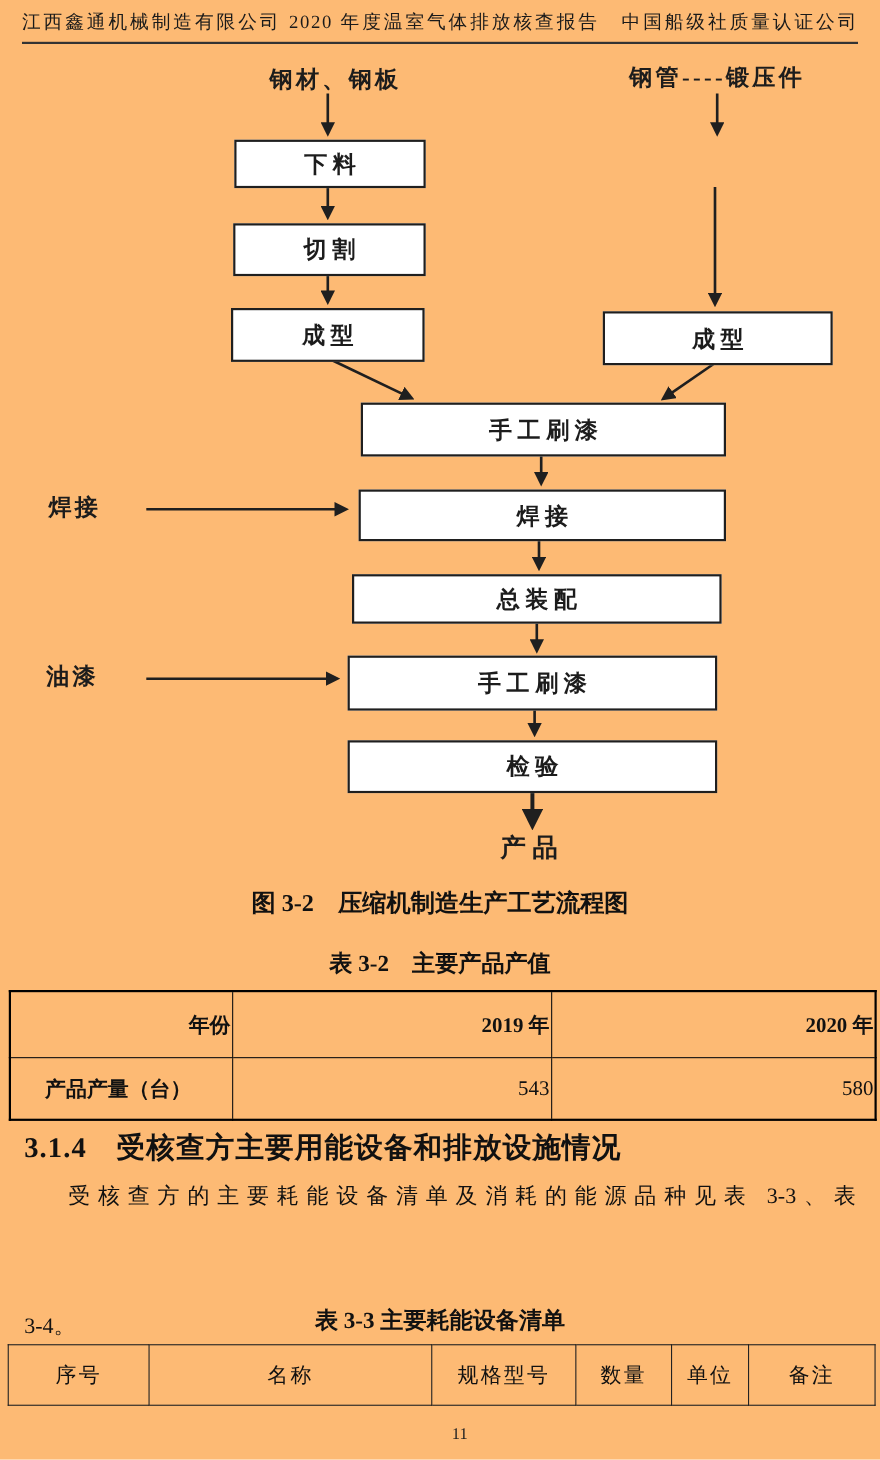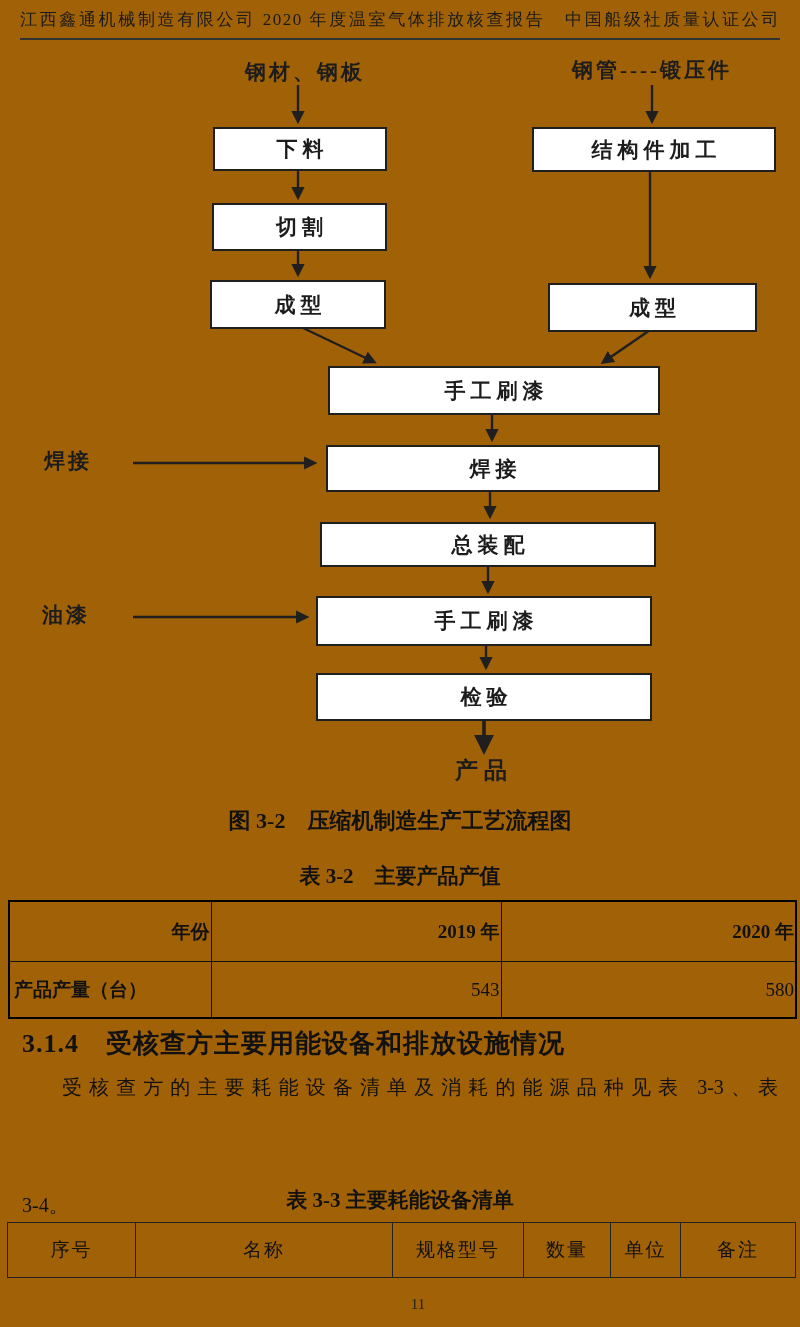--- a/index.html
+++ b/index.html
@@ -1,18 +1,18 @@
 <!DOCTYPE html>
 <html><head>
 <meta charset="utf-8">
 <style>
   html,body{margin:0;padding:0;background:#ffffff;}
   .page{
     position:relative;width:800px;height:1327px;margin:0 auto;
-    background:#a16207;color:#111;
+    background:#fdba74;color:#111;
     font-family:"Liberation Serif","DejaVu Serif",serif;
     overflow:hidden;
   }
   
   .doc-header{
     position:absolute;left:20px;top:8px;width:760px;
     font-size:17px;line-height:24px;color:#1a1a1a;
     border-bottom:2px solid #333;padding-bottom:6px;
     text-align:justify;text-align-last:justify;
     white-space:nowrap;letter-spacing:1.5px;
@@ -44,21 +44,21 @@
   table.t32{
     position:absolute;left:8px;top:900px;width:787px;height:110px;
     border-collapse:collapse;table-layout:fixed;
   }
   table.t32 td{
     border:1.6px solid #111;vertical-align:middle;text-align:right;
     font-size:19px;color:#111;
   }
   table.t32 tr.hdr td{font-weight:700;height:57px;}
   table.t32 tr.data td{height:53px;}
-  table.t32 td.rowlabel{font-weight:700;text-align:left;padding-left:4px;}
+  table.t32 td.rowlabel{font-weight:700;text-align:left;padding-left:31px;}
   table.t32{border:2.4px solid #000;}
   table.t33{
     position:absolute;left:7px;top:1222px;width:788px;height:56px;
     border-collapse:collapse;table-layout:fixed;border:1.6px solid #222;
   }
   table.t33 td{
     border:1.4px solid #222;vertical-align:middle;text-align:center;
     font-size:19px;color:#111;letter-spacing:2px;
   }
   
@@ -110,21 +110,20 @@
         <line x1="133" y1="562" x2="304" y2="562" marker-end="url(#ah)"></line>
         <line x1="486" y1="589" x2="486" y2="610" marker-end="url(#ah)"></line>
         <line x1="484" y1="664" x2="484" y2="692" marker-end="url(#ah)" stroke-width="3.6"></line>
       </g>
     </svg>
 
     <div class="fc-label" style="left:215px;top:3px;width:180px;">钢材、钢板</div>
     <div class="fc-label" style="left:528px;top:1px;width:248px;">钢管----锻压件</div>
 
     <div class="fc-box" style="left:213px;top:72px;width:170px;height:40px;">下料</div>
-    <div class="fc-box" style="left:532px;top:72px;width:240px;height:41px;">结构件加工</div>
     <div class="fc-box" style="left:212px;top:148px;width:171px;height:44px;">切割</div>
     <div class="fc-box" style="left:210px;top:225px;width:172px;height:45px;">成型</div>
     <div class="fc-box" style="left:548px;top:228px;width:205px;height:45px;">成型</div>
     <div class="fc-box" style="left:328px;top:311px;width:328px;height:45px;">手工刷漆</div>
     <div class="fc-box" style="left:326px;top:390px;width:330px;height:43px;">焊接</div>
     <div class="fc-box" style="left:320px;top:467px;width:332px;height:41px;">总装配</div>
     <div class="fc-box" style="left:316px;top:541px;width:332px;height:46px;">手工刷漆</div>
     <div class="fc-box" style="left:316px;top:618px;width:332px;height:44px;">检验</div>
 
     <div class="fc-label" style="left:28px;top:392px;width:80px;">焊接</div>

